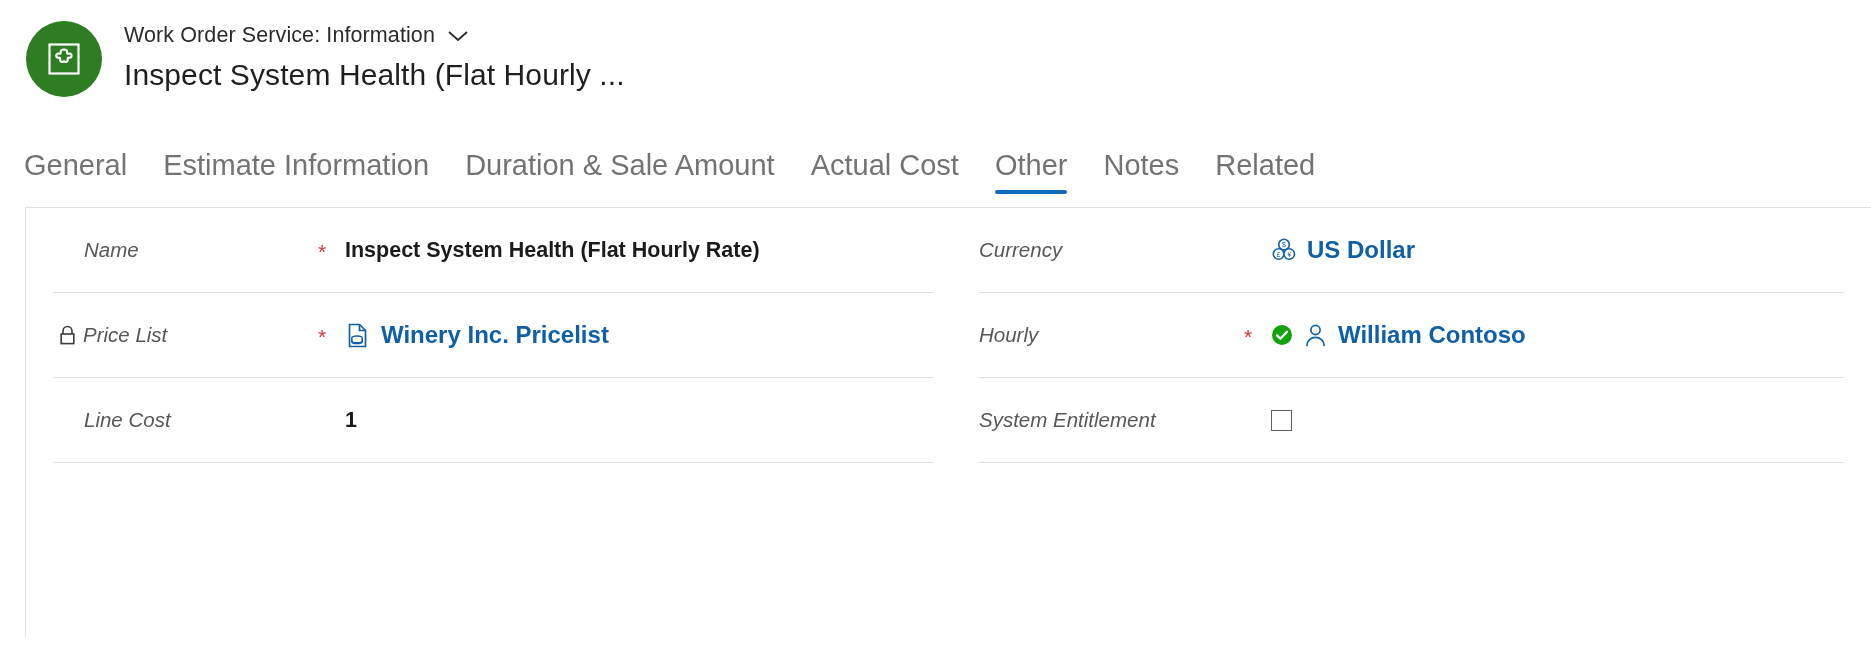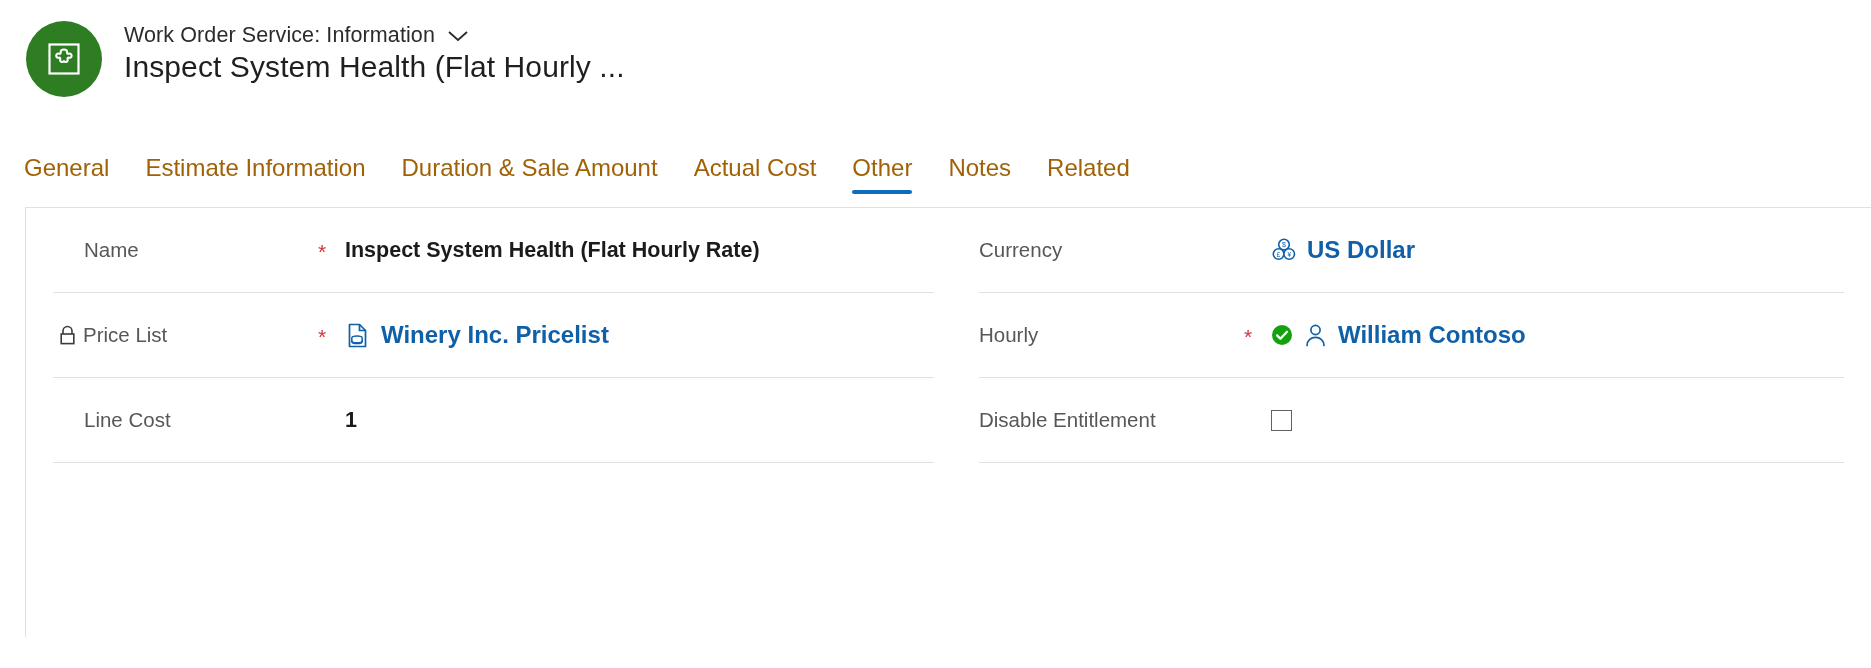--- a/index.html
+++ b/index.html
@@ -36,20 +36,21 @@
     justify-content: center;
     margin-top: 3px;
   }
   .entity-avatar svg { display: block; }
   .header-text {
     margin-left: 22px;
     display: flex;
     flex-direction: column;
     justify-content: flex-start;
     padding-top: 2px;
+    gap: 8px;
   }
   .breadcrumb-row {
     display: flex;
     align-items: center;
     gap: 12px;
     height: 30px;
   }
   .breadcrumb-label {
     font-size: 21.5px;
     color: #2b2b2b;
@@ -74,22 +75,22 @@
   .tabbar {
     display: flex;
     align-items: flex-end;
     padding: 0 0 0 24px;
     margin-top: 22px;
     height: 54px;
     gap: 0;
   }
   .tab {
     position: relative;
-    font-size: 24px;
-    color: #a16207;
+    font-size: 29px;
+    color: #737373;
     padding: 0 18px 14px 18px;
     cursor: pointer;
     white-space: nowrap;
     font-weight: 400;
   }
   .tab:first-child { padding-left: 0; }
   .tab.active { font-weight: 400; }
   .tab.active .tab-underline {
     position: absolute;
     left: 18px;
@@ -128,20 +129,21 @@
 
   .field-label {
     display: flex;
     align-items: center;
     gap: 7px;
     font-size: 20.5px;
     color: #575757;
     width: 258px;
     flex: 0 0 258px;
     white-space: nowrap;
+    font-style: italic;
   }
   .col-left .field-label { padding-left: 31px; }
   .col-right .field-label { padding-left: 0px; }
 
   .req-star {
     color: #d13438;
     font-size: 21px;
     width: 22px;
     flex: 0 0 22px;
     text-align: center;
@@ -346,21 +348,21 @@
             <circle cx="12.5" cy="8" r="4.6" fill="none" stroke="#1060a8" stroke-width="1.7"></circle>
             <path d="M4 23.5 c0-5 3.8-8.2 8.5-8.2 s8.5 3.2 8.5 8.2" fill="none" stroke="#1060a8" stroke-width="1.7" stroke-linecap="round"></path>
           </svg>
         </span>
         <span class="link">William Contoso</span>
       </div>
     </div>
 
     <div class="field-row">
       <div class="field-label">
-        <span>Disable Entitlement</span>
+        <span>System Entitlement</span>
       </div>
       <div class="req-star blank">*</div>
       <div class="spacer-gap"></div>
       <div class="field-value">
         <span class="checkbox"></span>
       </div>
     </div>
 
 
   </div>

